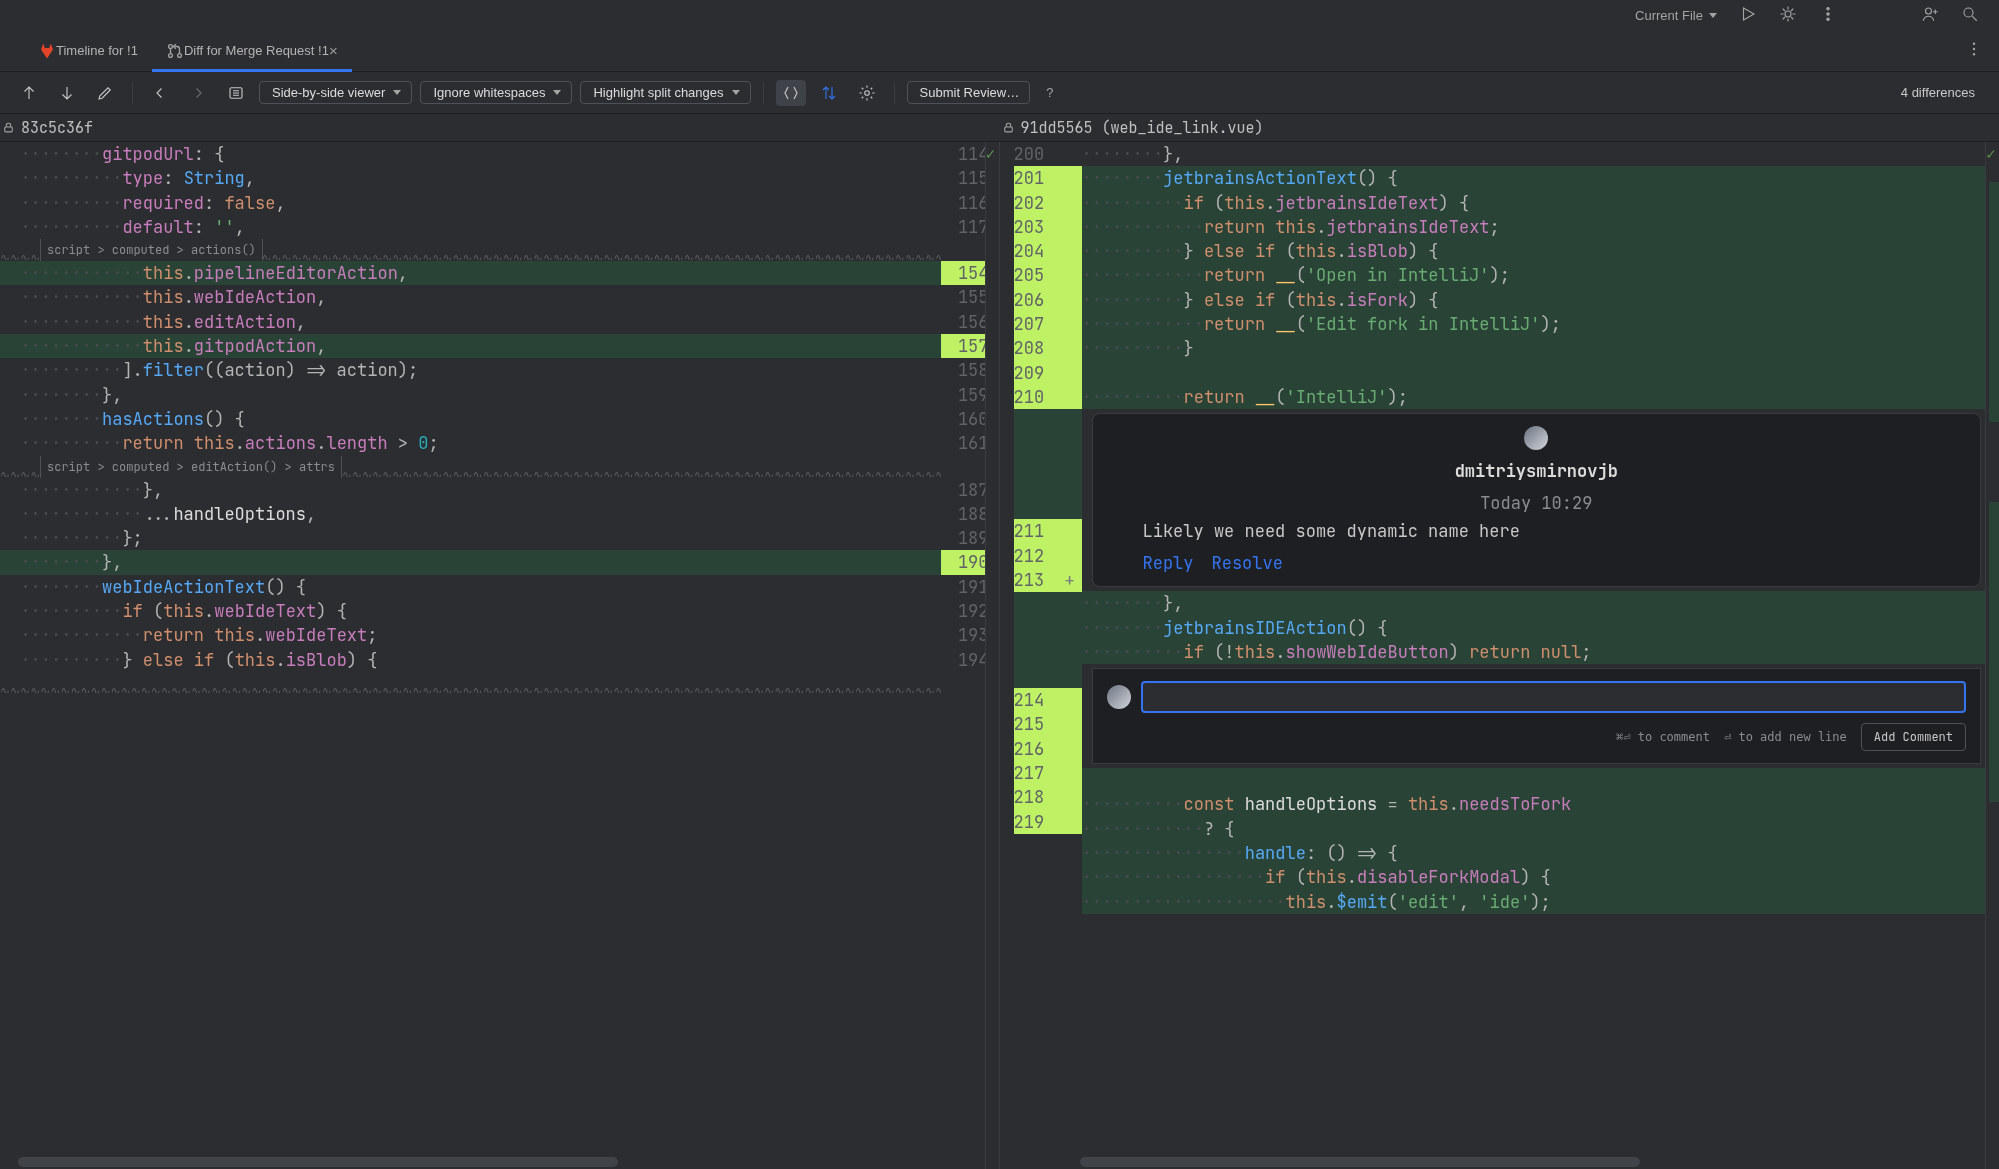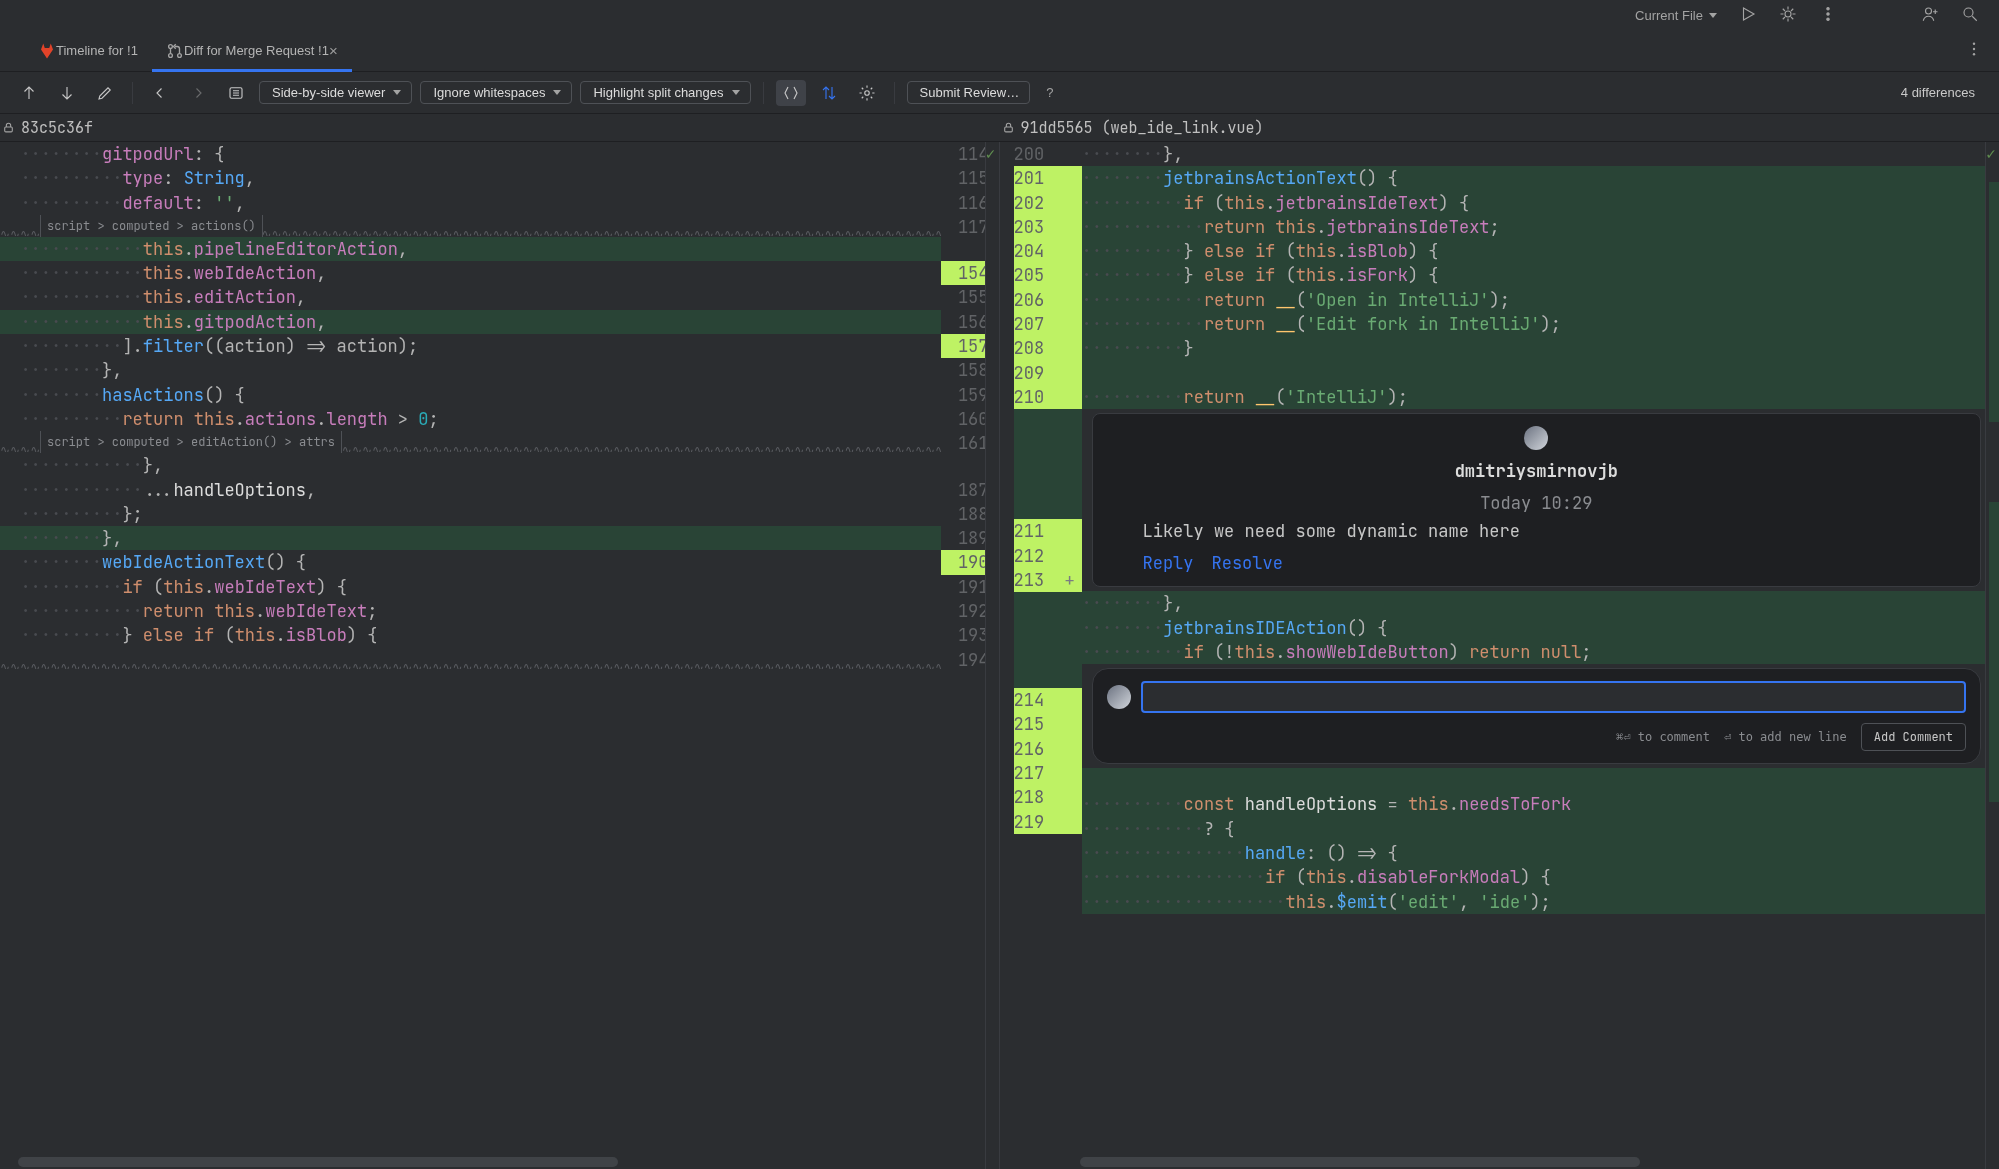--- a/index.html
+++ b/index.html
@@ -168,21 +168,21 @@
 .comment-author { font-weight: 600; color: #dcdcdc; }
 .comment-time { color: #8a8c90; }
 .comment-body { margin: 6px 0 10px 34px; color: #c7c7c7; }
 .comment-actions { display: flex; gap: 18px; margin-left: 34px; }
 .comment-actions span { color: #3574f0; }
 
 .reply-block {
   margin: 4px 18px 4px 10px;
   background: #1e1f22;
   border: 1px solid #393b40;
-  border-radius: 16px;
+  border-radius: 0;
   padding: 12px 14px;
 }
 .reply-row { display: flex; gap: 10px; align-items: center; }
 .reply-input {
   flex: 1;
   height: 32px;
   border: 2px solid #3574f0;
   border-radius: 4px;
   background: #2b2d30;
 }
@@ -358,20 +358,21 @@
       </svg>
     <span class="mono" style="font-size:15px">91dd5565 (web_ide_link.vue)</span>
   </div>
 </div>
 
 <div class="diff-area">
   <div class="pane gleft">
     <div class="code-col mono" id="left-code">
         <div class="code-line ">  <span class="ws">········</span><span class="c-prop">gitpodUrl</span><span class="c-op">: {</span></div>
         <div class="code-line ">  <span class="ws">··········</span><span class="c-prop">type</span><span class="c-op">: </span><span class="c-fn">String</span><span class="c-op">,</span></div>
+        <div class="code-line ">  <span class="ws">··········</span><span class="c-prop">required</span><span class="c-op">: </span><span class="c-kw">false</span><span class="c-op">,</span></div>
         <div class="code-line ">  <span class="ws">··········</span><span class="c-prop">default</span><span class="c-op">: </span><span class="c-str">''</span><span class="c-op">,</span></div>
         <div class="fold-line">
           <div class="squiggle">∿∿∿∿∿∿∿∿∿∿∿∿∿∿∿∿∿∿∿∿∿∿∿∿∿∿∿∿∿∿∿∿∿∿∿∿∿∿∿∿∿∿∿∿∿∿∿∿∿∿∿∿∿∿∿∿∿∿∿∿∿∿∿∿∿∿∿∿∿∿∿∿∿∿∿∿∿∿∿∿∿∿∿∿∿∿∿∿∿∿∿∿∿∿∿∿∿∿∿∿∿∿∿∿∿∿∿∿∿∿∿∿∿∿∿∿∿∿∿∿</div>
           <span class="crumb-box">script &gt; computed &gt; actions()</span>
         </div>
         <div class="code-line bg-added">  <span class="ws">············</span><span class="c-this">this</span><span class="c-op">.</span><span class="c-field">pipelineEditorAction</span><span class="c-op">,</span></div>
         <div class="code-line ">  <span class="ws">············</span><span class="c-this">this</span><span class="c-op">.</span><span class="c-field">webIdeAction</span><span class="c-op">,</span></div>
         <div class="code-line ">  <span class="ws">············</span><span class="c-this">this</span><span class="c-op">.</span><span class="c-field">editAction</span><span class="c-op">,</span></div>
         <div class="code-line bg-added">  <span class="ws">············</span><span class="c-this">this</span><span class="c-op">.</span><span class="c-field">gitpodAction</span><span class="c-op">,</span></div>
         <div class="code-line ">  <span class="ws">··········</span><span class="c-op">].</span><span class="c-fn">filter</span><span class="c-op">((action) =&gt; action);</span></div>
@@ -472,22 +473,22 @@
         <div class="code-line gutter-added"></div>
         <div class="code-line gutter-added"></div>
         <div class="code-line gutter-added"></div>
       </div>
     <div class="code-col mono" id="right-code">
         <div class="code-line "><span class="ws">········</span><span class="c-op">},</span></div>
         <div class="code-line bg-added"><span class="ws">········</span><span class="c-fn">jetbrainsActionText</span><span class="c-op">() {</span></div>
         <div class="code-line bg-added"><span class="ws">··········</span><span class="c-kw">if </span><span class="c-op">(</span><span class="c-this">this</span><span class="c-op">.</span><span class="c-field">jetbrainsIdeText</span><span class="c-op">) {</span></div>
         <div class="code-line bg-added"><span class="ws">············</span><span class="c-kw">return </span><span class="c-this">this</span><span class="c-op">.</span><span class="c-field">jetbrainsIdeText</span><span class="c-op">;</span></div>
         <div class="code-line bg-added"><span class="ws">··········</span><span class="c-op">} </span><span class="c-kw">else if </span><span class="c-op">(</span><span class="c-this">this</span><span class="c-op">.</span><span class="c-field">isBlob</span><span class="c-op">) {</span></div>
+        <div class="code-line bg-added"><span class="ws">············</span><span class="c-kw">return </span><span class="c-builtin">__</span><span class="c-op">(</span><span class="c-str">'Open in IntelliJ'</span><span class="c-op">);</span></div>
         <div class="code-line bg-added"><span class="ws">··········</span><span class="c-op">} </span><span class="c-kw">else if </span><span class="c-op">(</span><span class="c-this">this</span><span class="c-op">.</span><span class="c-field">isFork</span><span class="c-op">) {</span></div>
-        <div class="code-line bg-added"><span class="ws">············</span><span class="c-kw">return </span><span class="c-builtin">__</span><span class="c-op">(</span><span class="c-str">'Open in IntelliJ'</span><span class="c-op">);</span></div>
         <div class="code-line bg-added"><span class="ws">············</span><span class="c-kw">return </span><span class="c-builtin">__</span><span class="c-op">(</span><span class="c-str">'Edit fork in IntelliJ'</span><span class="c-op">);</span></div>
         <div class="code-line bg-added"><span class="ws">··········</span><span class="c-op">}</span></div>
         <div class="code-line bg-added"><span class="ws"></span></div>
         <div class="code-line bg-added"><span class="ws">··········</span><span class="c-kw">return </span><span class="c-builtin">__</span><span class="c-op">(</span><span class="c-str">'IntelliJ'</span><span class="c-op">);</span></div>
         <div class="comment-block">
           <div class="comment-hdr">
             <span class="avatar"></span>
             <span class="comment-author">dmitriysmirnovjb</span>
             <span class="comment-time">Today 10:29</span>
           </div>

